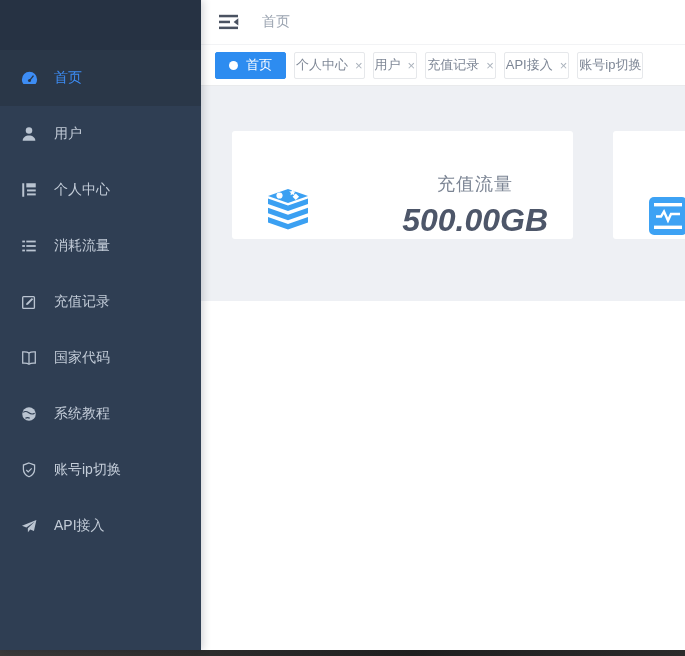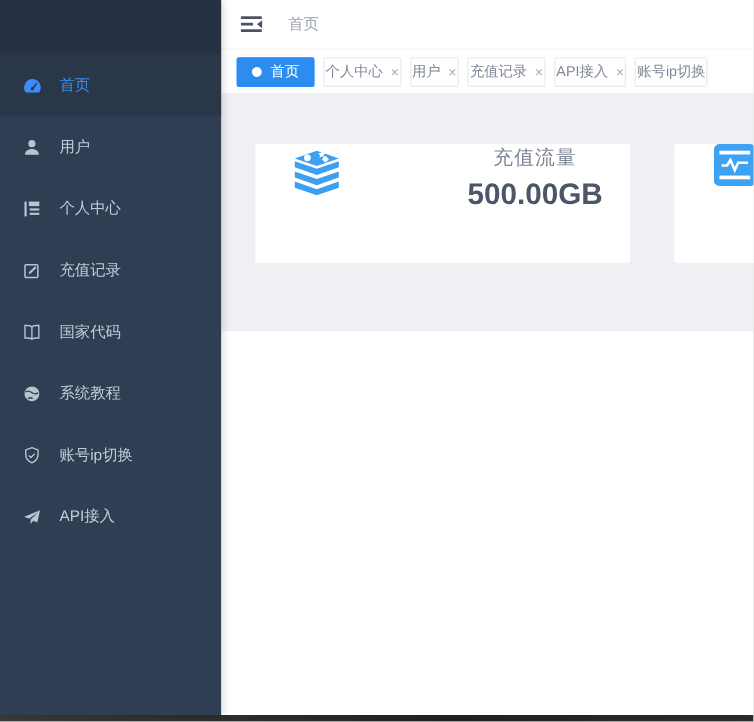--- a/index.html
+++ b/index.html
@@ -27,27 +27,27 @@
              padding-left:14px; gap:8px; overflow:hidden; white-space:nowrap; }
   .tab { height:27px; display:inline-flex; align-items:center; padding:0 1px;
          border:1px solid #e6e8eb; border-radius:2px; background:#fff;
          color:#7e8796; font-size:13px; cursor:pointer; flex:0 0 auto; }
   .tab.active { background:#2d8cf0; border-color:#2d8cf0; color:#fff; padding:0 13px; }
   .tab .dot { width:9px; height:9px; border-radius:50%; background:#fff; margin-right:8px; }
   .tab .x { margin-left:7px; color:#aab2bc; font-size:13px; line-height:1; cursor:pointer; }
 
   .graypanel { position:relative; height:215px; background:#eef0f4; }
   .card { position:absolute; top:45px; height:108px; background:#fff; border-radius:3px;
-          display:flex; align-items:flex-start; }
+          display:flex; align-items:flex-end; }
   .card1 { left:31px; width:341px; }
   .card1 .icon-wrap { margin-left:30px; }
   .ctext { margin-left:auto; margin-right:25px; display:flex; flex-direction:column;
            align-items:center; gap:6px; }
   .clabel { color:#7c8594; font-size:18px; letter-spacing:1px; }
-  .cvalue { color:#4d5669; font-size:27px; font-weight:bold; }
+  .cvalue { color:#4d5669; font-size:32px; font-weight:bold;font-style:italic; }
   .card2 { left:412px; width:140px; padding-left:36px; }
 
   .bottomstrip { position:absolute; left:0; top:650px; width:685px; height:6px;
                  background:linear-gradient(to right,#3a3a3a,#1f1f1f 60%,#2b2b2b); }
 </style>
 </head>
 <body>
 
 <div class="app">
 
@@ -80,20 +80,33 @@
         <svg viewBox="0 0 20 20" width="18" height="18" fill="#bac4d1">
           <rect x="2.5" y="2.5" width="2.2" height="15"></rect>
           <rect x="7" y="2.5" width="10.5" height="4.6"></rect>
           <rect x="7.8" y="9.4" width="9.7" height="2.2"></rect>
           <rect x="7.8" y="13.8" width="9.7" height="2.2"></rect>
         </svg>
       </span>
       <span>个人中心</span>
     </div>
 
+    <div class="side-item">
+      <span class="sicon">
+        <svg viewBox="0 0 20 20" width="18" height="18" fill="#bac4d1">
+          <rect x="2.5" y="4" width="3" height="2"></rect>
+            <rect x="7" y="4" width="10.5" height="2"></rect>
+          <rect x="2.5" y="9" width="3" height="2"></rect>
+            <rect x="7" y="9" width="10.5" height="2"></rect>
+          <rect x="2.5" y="14" width="3" height="2"></rect>
+            <rect x="7" y="14" width="10.5" height="2"></rect>
+        </svg>
+      </span>
+      <span>消耗流量</span>
+    </div>
 
     <div class="side-item">
       <span class="sicon">
         <svg viewBox="0 0 20 20" width="18" height="18">
           <rect x="3" y="4" width="13" height="13" rx="1" fill="none" stroke="#bac4d1" stroke-width="1.5"></rect>
           <path d="M6.8 13.4l1.9-.4 6-6-1.5-1.5-6 6z" fill="#bac4d1"></path>
         </svg>
       </span>
       <span>充值记录</span>
     </div>

